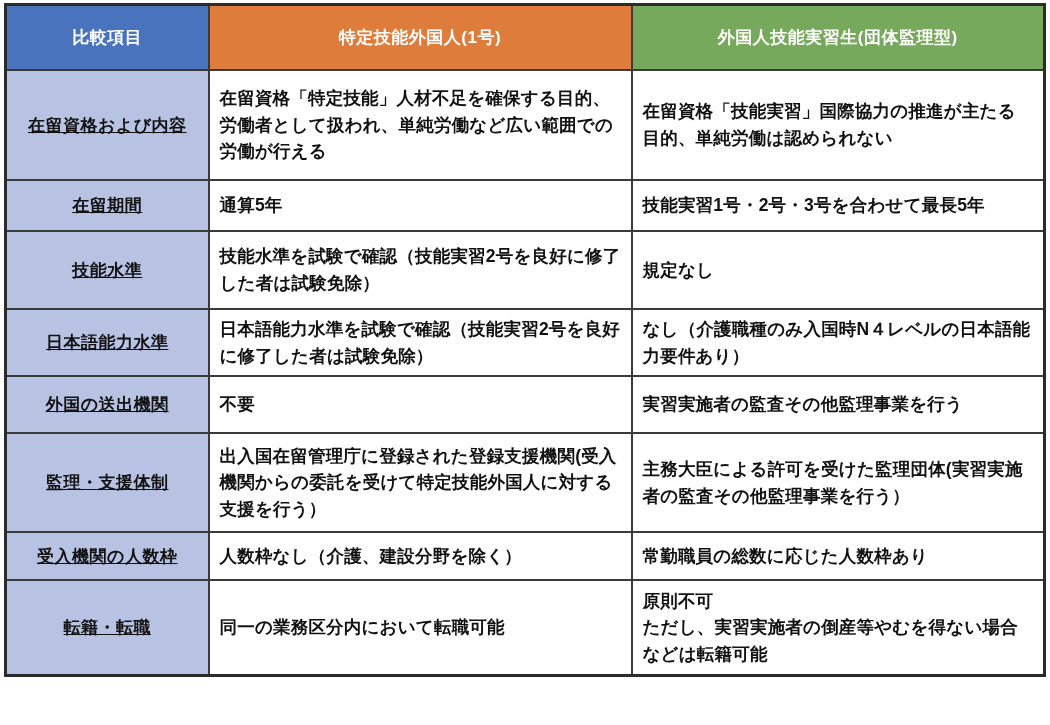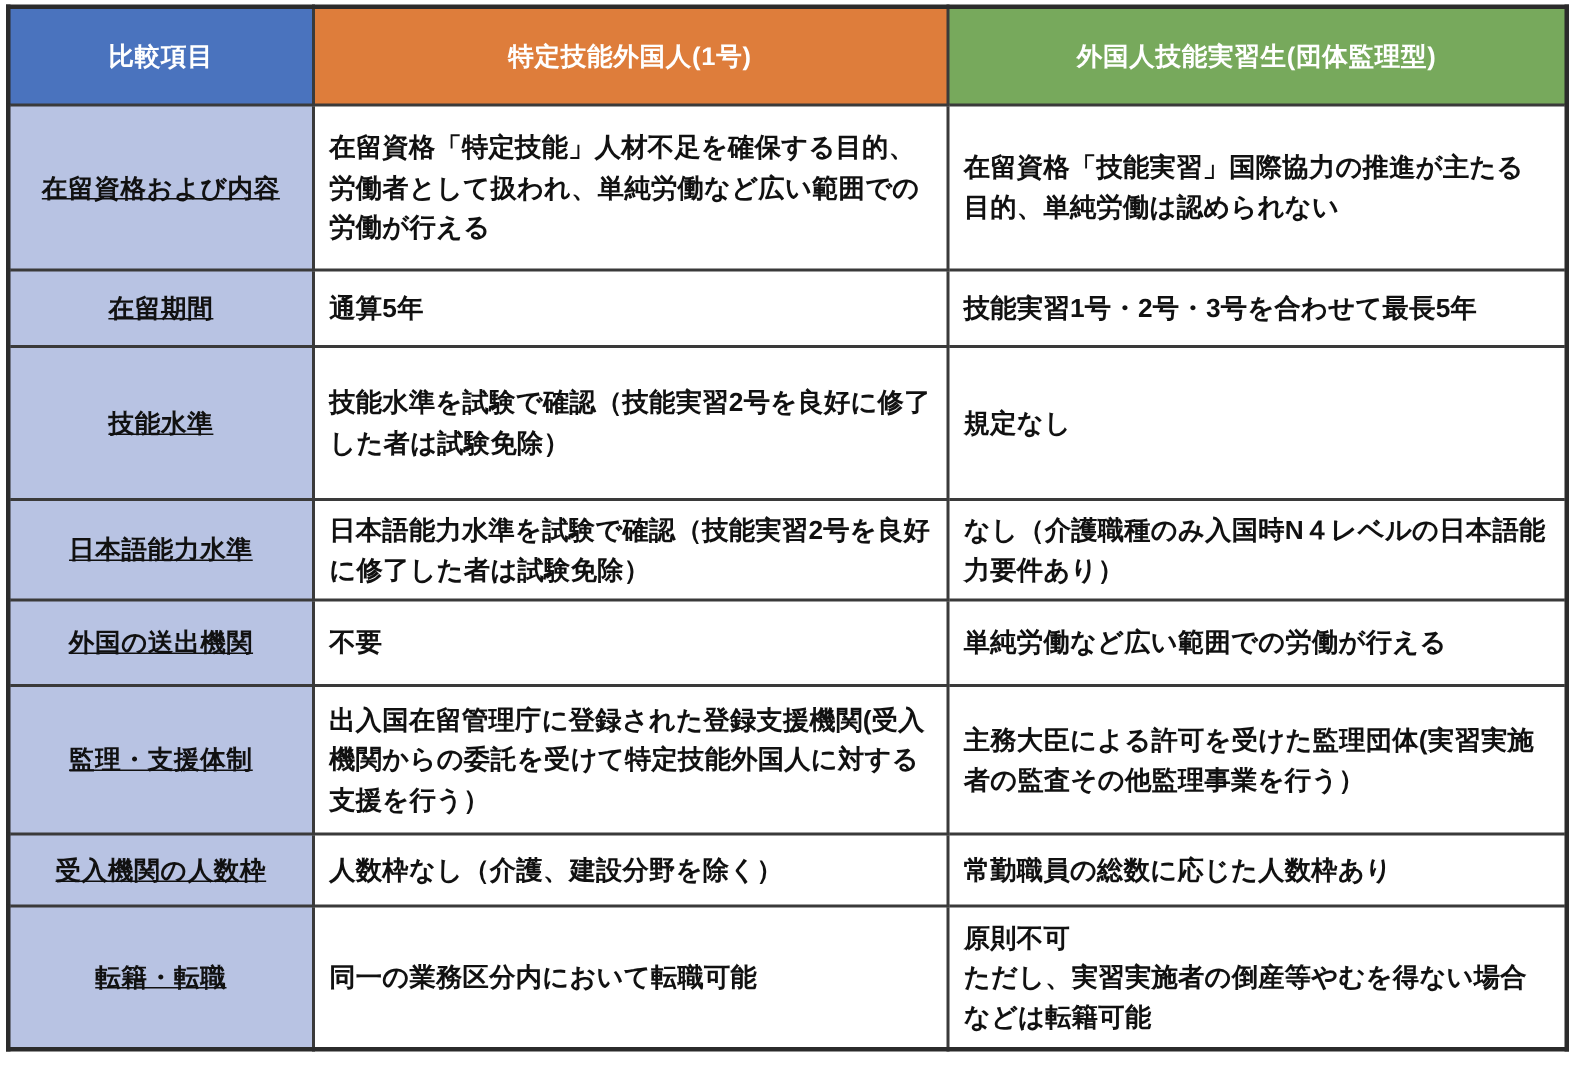--- a/index.html
+++ b/index.html
@@ -63,21 +63,21 @@
     padding: 6px 10px;
     line-height: 1.52;
     white-space: pre-line;
     letter-spacing: 0.2px;
   }
 
   
   tr.hdr { height: 50px; }
   tr.r1  { height: 110px; }
   tr.r2  { height: 51px; }
-  tr.r3  { height: 102px; }
+  tr.r3  { height: 78px; }
   tr.r4  { height: 59px; }
   tr.r5  { height: 57px; }
   tr.r6  { height: 99px; }
   tr.r7  { height: 48px; }
   tr.r8  { height: 95px; }
 </style>
 </head>
 <body>
 
 <div class="wrap">
@@ -111,21 +111,21 @@
         <td class="cell">規定なし</td>
       </tr>
       <tr class="r4">
         <th class="rowlabel">日本語能力水準</th>
         <td class="cell">日本語能力水準を試験で確認（技能実習2号を良好に修了した者は試験免除）</td>
         <td class="cell">なし（介護職種のみ入国時N４レベルの日本語能力要件あり）</td>
       </tr>
       <tr class="r5">
         <th class="rowlabel">外国の送出機関</th>
         <td class="cell">不要</td>
-        <td class="cell">単純労働など広い範囲での労働が行える</td>
+        <td class="cell">実習実施者の監査その他監理事業を行う</td>
       </tr>
       <tr class="r6">
         <th class="rowlabel">監理・支援体制</th>
         <td class="cell">出入国在留管理庁に登録された登録支援機関(受入機関からの委託を受けて特定技能外国人に対する支援を行う）</td>
         <td class="cell">主務大臣による許可を受けた監理団体(実習実施者の監査その他監理事業を行う）</td>
       </tr>
       <tr class="r7">
         <th class="rowlabel">受入機関の人数枠</th>
         <td class="cell">人数枠なし（介護、建設分野を除く）</td>
         <td class="cell">常勤職員の総数に応じた人数枠あり</td>

